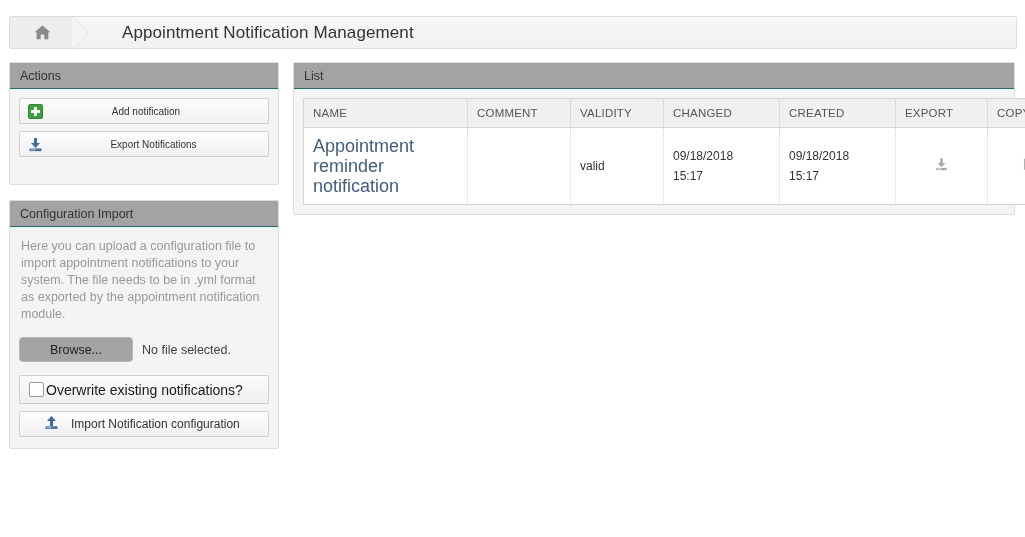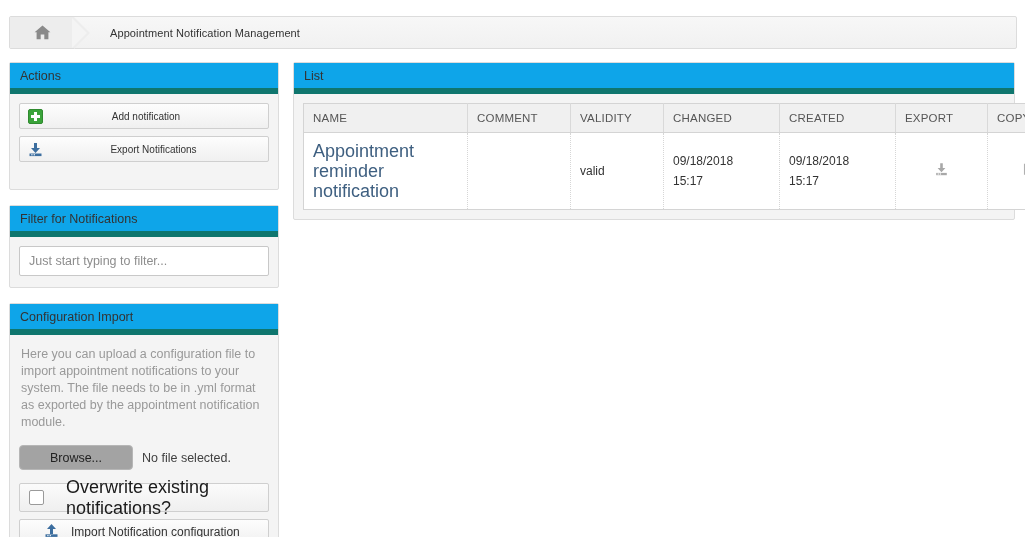--- a/index.html
+++ b/index.html
@@ -40,37 +40,37 @@
   }
   .bc-arrow:after {
     content:"";
     position:absolute;
     left:-18px; top:-15px;
     border-top: 15px solid transparent;
     border-bottom: 15px solid transparent;
     border-left: 15px solid #f4f4f4;
   }
   .bc-title {
-    margin-left: 20px;
-    font-size: 11px;
+    margin-left: 32px;
+    font-size: 17px;
     color: #333333;
     letter-spacing: 0.1px;
   }
 
   
   .widget {
     background: #f4f4f4;
     border: 1px solid #dcdcdc;
     border-radius: 2px;
     box-sizing: border-box;
   }
   .widget-header {
     height: 25px;
-    background: #0ea5e9;
-    border-bottom: 6px solid #0f766e;
+    background: #a3a3a3;
+    border-bottom: 1px solid #0f766e;
     display: flex; align-items: center;
     padding-left: 10px;
     font-size: 12.5px;
     color: #333333;
   }
   .widget-body { padding: 9px 9px 11px 9px; }
 
   
   .sidebar { position: absolute; left: 9px; top: 62px; width: 270px; }
 
@@ -160,21 +160,21 @@
     margin-bottom: 7px;
     cursor: pointer;
   }
   .cbox {
     width: 13px; height: 13px;
     background: #ffffff;
     border: 1px solid #9a9a9a;
     border-radius: 2px;
     flex: none;
   }
-  .check-label { margin-left: 22px; font-size: 18px; color: #1a1a1a; }
+  .check-label { margin-left: 2px; font-size: 14px; color: #1a1a1a; }
 
   .import-btn {
     display: flex; align-items: center;
     height: 26px;
     background: linear-gradient(to bottom, #fdfdfd 0%, #f0f0f0 100%);
     border: 1px solid #cfcfcf;
     border-radius: 2px;
     box-sizing: border-box;
     cursor: pointer;
     padding-left: 24px;
@@ -273,26 +273,20 @@
               <rect x="1.5" y="11.5" width="12" height="2.6" fill="#3c6e9f"></rect>
               <rect x="3.2" y="12.1" width="1.4" height="1.3" fill="#dfe8f1"></rect>
               <rect x="5.6" y="12.1" width="1.4" height="1.3" fill="#dfe8f1"></rect>
             </svg>
           </span>
           <span class="act-label">Export Notifications</span>
         </div>
       </div>
     </div>
 
-    <div class="widget sb-widget">
-      <div class="widget-header">Filter for Notifications</div>
-      <div class="widget-body">
-        <input class="filter-input" type="text" placeholder="Just start typing to filter..." style="">
-      </div>
-    </div>
 
     <div class="widget sb-widget">
       <div class="widget-header">Configuration Import</div>
       <div class="widget-body">
         <div class="ci-text">Here you can upload a configuration file to import appointment notifications to your system. The file needs to be in .yml format as exported by the appointment notification module.</div>
         <div class="file-row">
           <div class="browse-btn">Browse...</div>
           <div class="file-status">No file selected.</div>
         </div>
         <div class="check-row">

